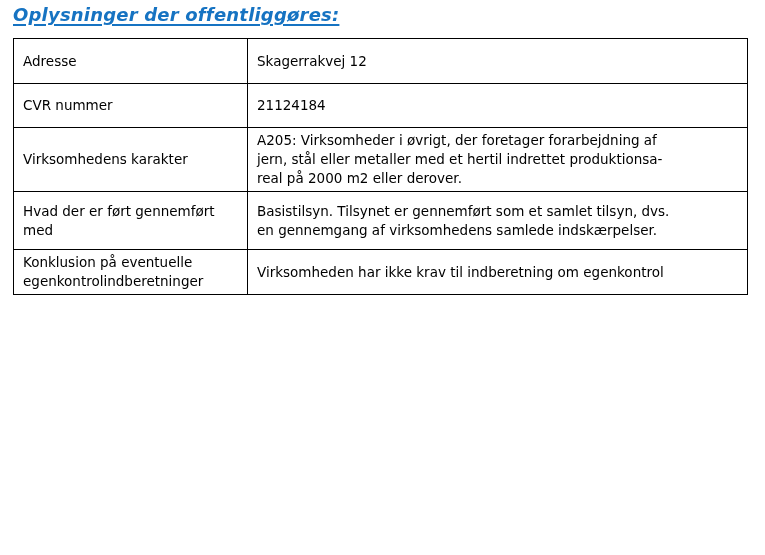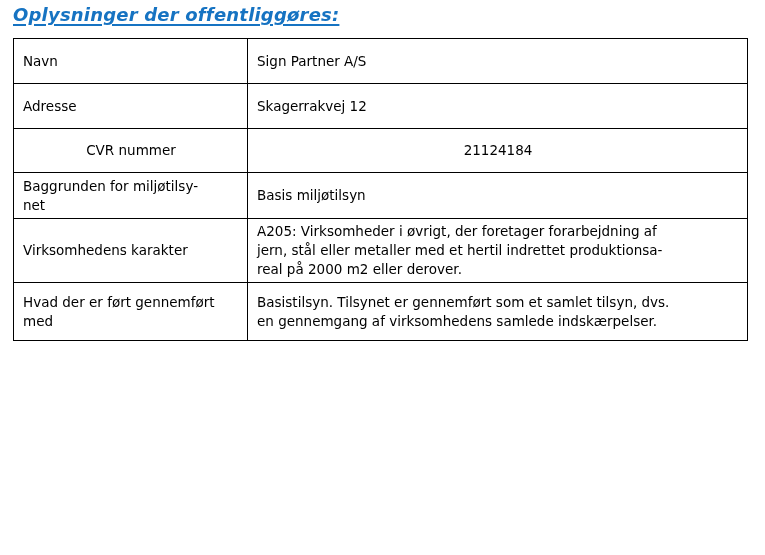--- a/index.html
+++ b/index.html
@@ -37,61 +37,57 @@
     font-size:13.5px;
     line-height:19px;
     white-space:pre-line;
     padding:3px 8px 3px 9px;
     overflow:hidden;
   }
   td.cell-label{width:216px;}
   td.cell-value{width:482px;}
   tr.r0{height:45px;}
   tr.r1{height:45px;}
-  tr.r2{height:44px;text-align:center;}
+  tr.r2{height:44px;}
   tr.r3{height:43px;}
   tr.r4{height:46px;}
   tr.r5{height:64px;}
   tr.r6{height:58px;}
   tr.r7{height:49px;}
   tr.r8{height:62px;}
   tr.r9{height:44px;}
 </style>
 </head>
 <body>
 
 <div class="page">
   <div class="page-title">Oplysninger der offentliggøres:</div>
 
   <table class="info-table">
     <tbody>
-      <tr class="r0">
-        <td class="cell-label">Navn</td>
-        <td class="cell-value">Sign Partner A/S</td>
-      </tr>
       <tr class="r1">
         <td class="cell-label">Adresse</td>
         <td class="cell-value">Skagerrakvej 12</td>
       </tr>
       <tr class="r2">
         <td class="cell-label">CVR nummer</td>
         <td class="cell-value">21124184</td>
-      </tr>
-      <tr class="r4">
-        <td class="cell-label">Baggrunden for miljøtilsy-
-net</td>
-        <td class="cell-value">Basis miljøtilsyn</td>
       </tr>
       <tr class="r5">
         <td class="cell-label">Virksomhedens karakter</td>
         <td class="cell-value">A205: Virksomheder i øvrigt, der foretager forarbejdning af
 jern, stål eller metaller med et hertil indrettet produktionsa-
 real på 2000 m2 eller derover.</td>
       </tr>
       <tr class="r6">
         <td class="cell-label">Hvad der er ført gennemført
 med</td>
         <td class="cell-value">Basistilsyn. Tilsynet er gennemført som et samlet tilsyn, dvs.
 en gennemgang af virksomhedens samlede indskærpelser.</td>
       </tr>
+      <tr class="r9">
+        <td class="cell-label">Konklusion på eventuelle
+egenkontrolindberetninger</td>
+        <td class="cell-value">Virksomheden har ikke krav til indberetning om egenkontrol</td>
+      </tr>
     </tbody>
   </table>
 </div>
 
 </body></html>

